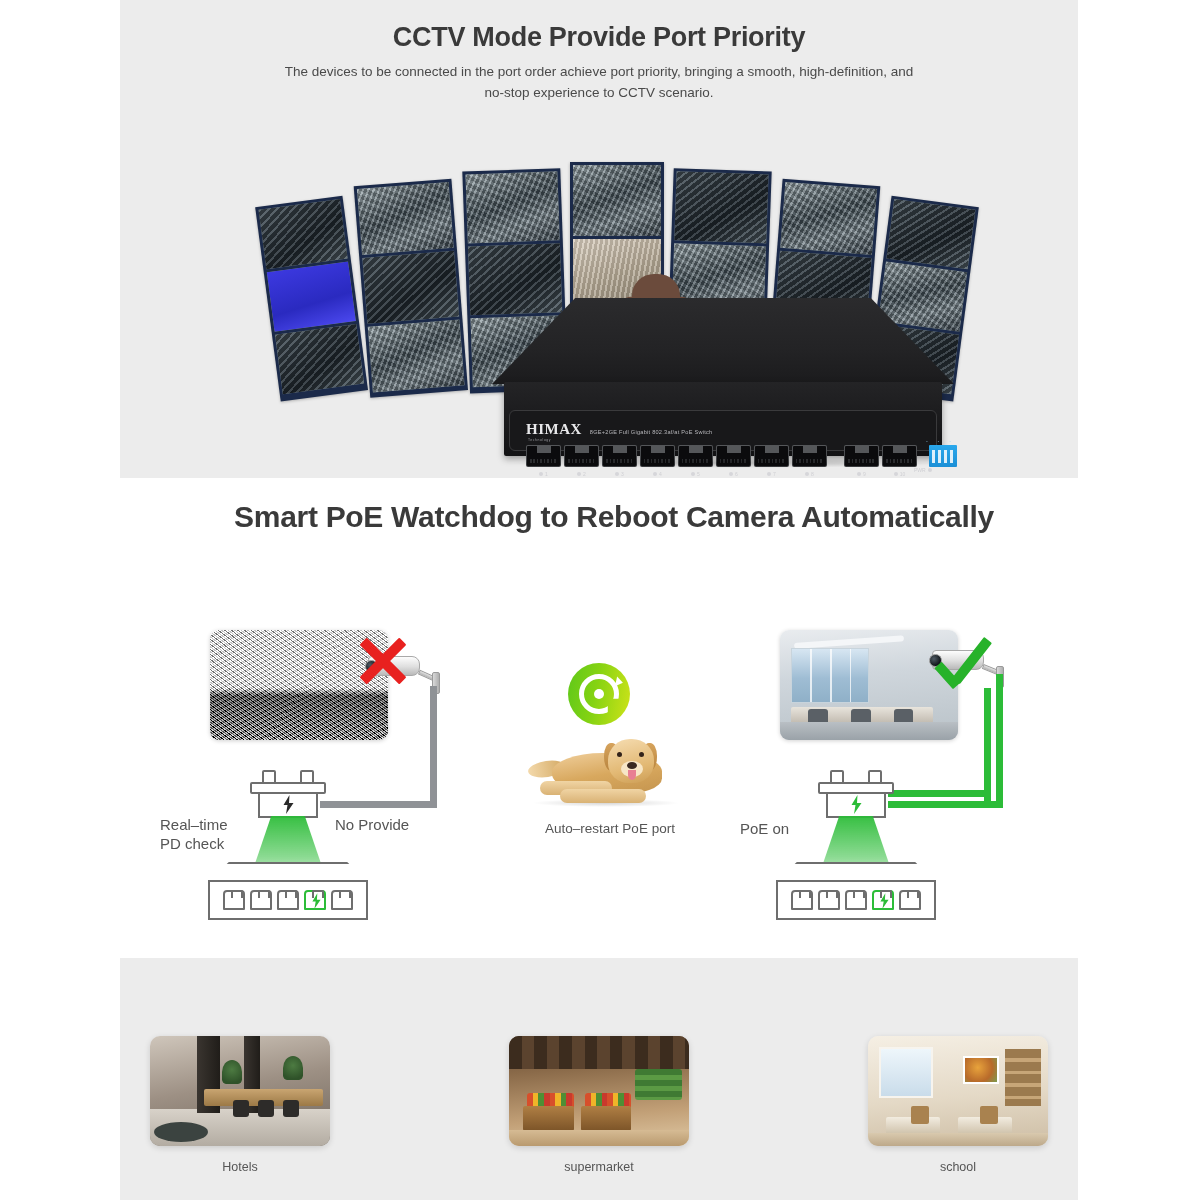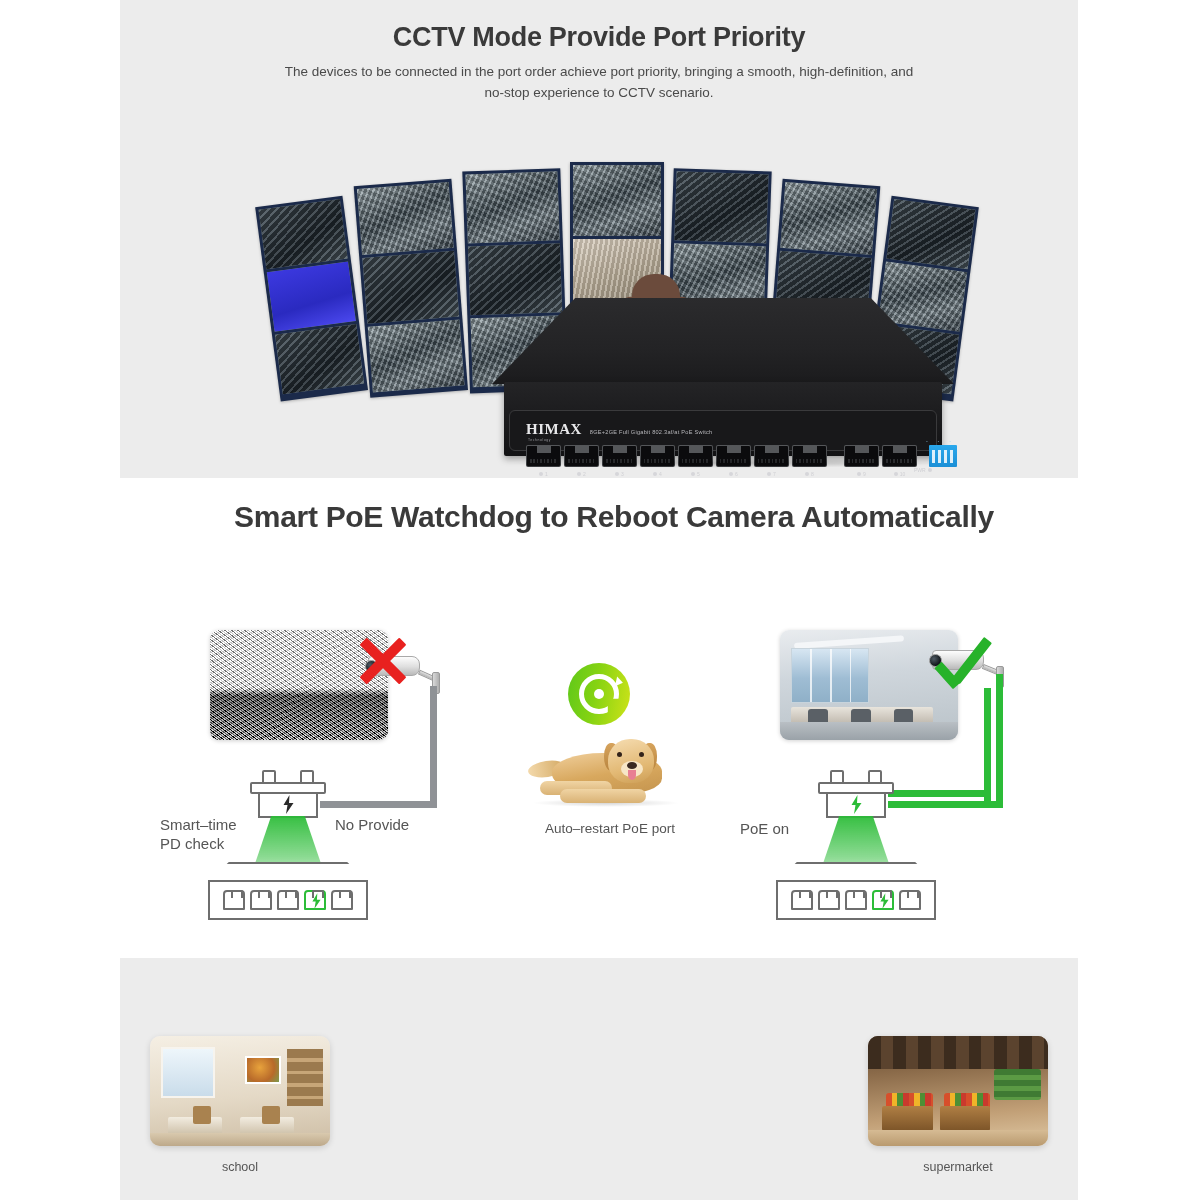--- a/index.html
+++ b/index.html
@@ -689,21 +689,21 @@
           <div class="sw-port"></div>
           <div class="sw-port active">
             <svg style="position:absolute;left:6px;top:1px;width:9px;height:16px" viewBox="0 0 11 19">
               <polygon points="6.5,0 0.5,10 4.5,10 3,19 10.5,8 6,8" fill="#2cbc38"></polygon>
             </svg>
           </div>
           <div class="sw-port"></div>
         </div>
       </div>
 
-      <div class="lbl" style="left:0px;top:186px;">Smart–time
+      <div class="lbl" style="left:0px;top:186px;">Real–time
 PD check</div>
       <div class="lbl" style="left:175px;top:186px;">No Provide</div>
     </div>
 
     <div class="diag" id="diag-right">
 
       <div class="camview" style="left:40px;top:0;">
         <div class="office-img">
           <div class="ceil"></div>
           <div class="winbar"></div>
@@ -790,49 +790,66 @@
 
       <div id="mid-caption">Auto–restart PoE port</div>
     </div>
   </div>
 
   <div class="panel-gray" id="sec3">
 
 
     <div class="cards">
 
-
+      <div class="card">
+        <div class="card-img">
+          <div class="img-hotel">
+            <div class="hfloor"></div>
+            <div class="hcol" style="left:26%"></div>
+            <div class="hcol" style="left:52%;width:9%"></div>
+            <div class="hdesk"></div>
+            <div class="hplant" style="left:40%;top:22%"></div>
+            <div class="hplant" style="left:74%;top:18%"></div>
+            <div class="hstool" style="left:46%"></div>
+            <div class="hstool" style="left:60%"></div>
+            <div class="hstool" style="left:74%"></div>
+            <div class="hsofa"></div>
+          </div>
+        </div>
+        <div class="card-cap">Hotels</div>
+      </div>
+
+
+      <div class="card">
+        <div class="card-img">
+          <div class="img-super">
+            <div class="sroof"></div>
+            <div class="sgreen"></div>
+            <div class="sveg" style="left:10%"></div>
+            <div class="sveg" style="left:42%"></div>
+            <div class="sshelf" style="left:8%"></div>
+            <div class="sshelf" style="left:40%"></div>
+            <div class="sfloor"></div>
+          </div>
+        </div>
+        <div class="card-cap">supermarket</div>
+      </div>
 
       <div class="card">
         <div class="card-img">
           <div class="img-school">
             <div class="cwin"></div>
             <div class="cshelf"></div>
             <div class="cart"></div>
             <div class="cdesk" style="left:10%"></div>
             <div class="cdesk" style="left:50%"></div>
             <div class="cchair" style="left:24%"></div>
             <div class="cchair" style="left:62%"></div>
             <div class="cfloor"></div>
           </div>
         </div>
         <div class="card-cap">school</div>
       </div>
 
-      <div class="card">
-        <div class="card-img">
-          <div class="img-super">
-            <div class="sroof"></div>
-            <div class="sgreen"></div>
-            <div class="sveg" style="left:10%"></div>
-            <div class="sveg" style="left:42%"></div>
-            <div class="sshelf" style="left:8%"></div>
-            <div class="sshelf" style="left:40%"></div>
-            <div class="sfloor"></div>
-          </div>
-        </div>
-        <div class="card-cap">supermarket</div>
-      </div>
-
     </div>
   </div>
 
 </div>
 
 </body></html>

